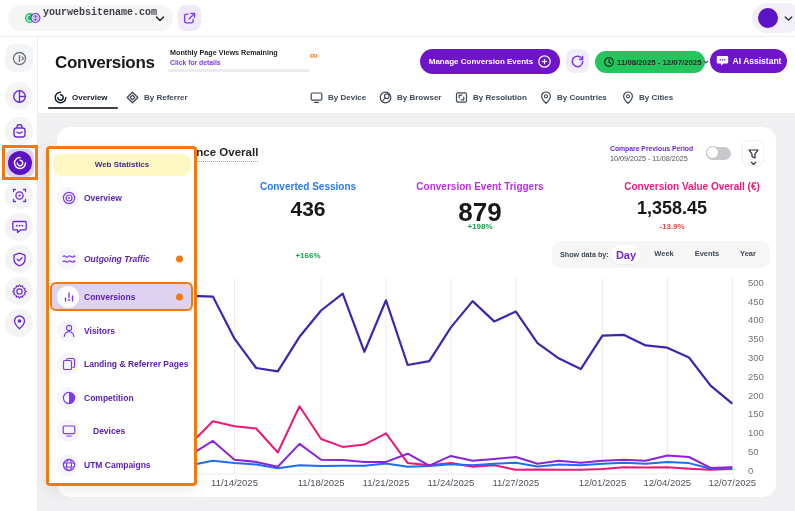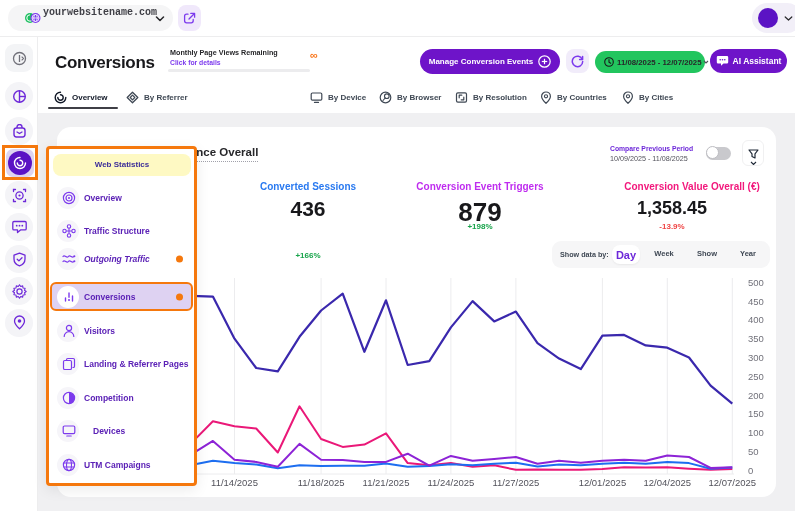--- a/index.html
+++ b/index.html
@@ -234,21 +234,21 @@
 <div class="statpct" style="z-index:2;left:480px;top:221.5px;color:#17a34a;">+198%</div>
 <div class="statlabel" style="z-index:2;left:672px;top:181px;color:#f2187c;padding-left:40px;">Conversion Value Overall (€)</div>
 <div class="statval" style="z-index:2;left:672px;top:197.5px;font-size:18px;">1,358.45</div>
 <div class="statpct" style="z-index:2;left:672px;top:221.5px;color:#ef4444;">-13.9%</div>
 
 <div class="abs" style="z-index:2;left:552px;top:240.5px;width:218px;height:27px;background:#f6f6f7;border-radius:9px;"></div>
 <div class="abs" style="z-index:2;left:560px;top:250px;font-size:7.2px;font-weight:bold;color:#3f4854;">Show data by:</div>
 <div class="abs" style="z-index:2;left:612px;top:244.5px;width:28px;height:19px;background:#fff;border-radius:8px;box-shadow:0 1px 2px rgba(0,0,0,.06);"></div>
 <div class="abs" style="z-index:2;left:626px;top:249px;transform:translateX(-50%);font-size:11px;font-weight:bold;color:#6d28d9;">Day</div>
 <div class="abs" style="z-index:2;left:664px;top:249px;transform:translateX(-50%);font-size:7.5px;font-weight:bold;color:#3f4854;">Week</div>
-<div class="abs" style="z-index:2;left:707px;top:249px;transform:translateX(-50%);font-size:7.5px;font-weight:bold;color:#3f4854;">Show</div>
+<div class="abs" style="z-index:2;left:707px;top:249px;transform:translateX(-50%);font-size:7.5px;font-weight:bold;color:#3f4854;">Events</div>
 <div class="abs" style="z-index:2;left:748px;top:249px;transform:translateX(-50%);font-size:7.5px;font-weight:bold;color:#3f4854;">Year</div>
 
 <svg class="abs" style="left:0;top:0;z-index:2;" width="795" height="511" viewBox="0 0 795 511">
   <g stroke="#ececee" stroke-width="1">
     <line x1="234.5" y1="278" x2="234.5" y2="474"></line>
     <line x1="321.1" y1="278" x2="321.1" y2="474"></line>
     <line x1="386" y1="278" x2="386" y2="474"></line>
     <line x1="450.9" y1="278" x2="450.9" y2="474"></line>
     <line x1="515.9" y1="278" x2="515.9" y2="474"></line>
     <line x1="602.4" y1="278" x2="602.4" y2="474"></line>
@@ -290,31 +290,20 @@
   <div id="selbox"></div>
   <div class="mitem" style="left:8px;top:34.5px;">
     <div class="micon"></div>
     <svg class="abs" style="left:5px;top:7px" width="14" height="14" viewBox="0 0 14 14">
         <circle cx="7" cy="7" r="5.6" stroke="#7c3aed" stroke-width="1.2" fill="none"></circle>
         <circle cx="7" cy="7" r="3" stroke="#7c3aed" stroke-width="1.2" fill="none"></circle>
         <circle cx="7" cy="7" r="1" fill="#7c3aed"></circle>
       </svg>
     <div class="mlabel" style="left:27px;">Overview</div>
   </div>
-  <div class="mitem" style="left:8px;top:68px;">
-    <div class="micon"></div>
-    <svg class="abs" style="left:5px;top:7px" width="14" height="14" viewBox="0 0 14 14">
-        <circle cx="7" cy="2.5" r="1.7" stroke="#7c3aed" stroke-width="1.1" fill="none"></circle>
-        <circle cx="2.5" cy="7" r="1.7" stroke="#7c3aed" stroke-width="1.1" fill="none"></circle>
-        <circle cx="11.5" cy="7" r="1.7" stroke="#7c3aed" stroke-width="1.1" fill="none"></circle>
-        <circle cx="7" cy="11.5" r="1.7" stroke="#7c3aed" stroke-width="1.1" fill="none"></circle>
-        <path d="M7,4.2 v5.6 M4.2,7 h5.6" stroke="#7c3aed" stroke-width="1.1"></path>
-      </svg>
-    <div class="mlabel" style="left:27px;">Traffic Structure</div>
-  </div>
   <div class="mitem" style="left:8px;top:96px;font-style:italic;">
     <div class="micon"></div>
     <svg class="abs" style="left:5px;top:8px" width="14" height="12" viewBox="0 0 14 12">
         <path d="M1,3.5 c1.8,-2.5 3.6,2.5 5.4,0 c1.8,-2.5 3.6,2.5 5.4,0 M1,8.5 c1.8,-2.5 3.6,2.5 5.4,0 c1.8,-2.5 3.6,2.5 5.4,0" stroke="#7c3aed" stroke-width="1.2" fill="none" stroke-linecap="round"></path>
         <circle cx="12.4" cy="3.2" r="1" fill="#7c3aed"></circle>
         <circle cx="12.4" cy="8.2" r="1" fill="#7c3aed"></circle>
       </svg>
     <div class="mlabel" style="left:27px;">Outgoing Traffic</div>
     <div class="mdot"></div>
   </div>

